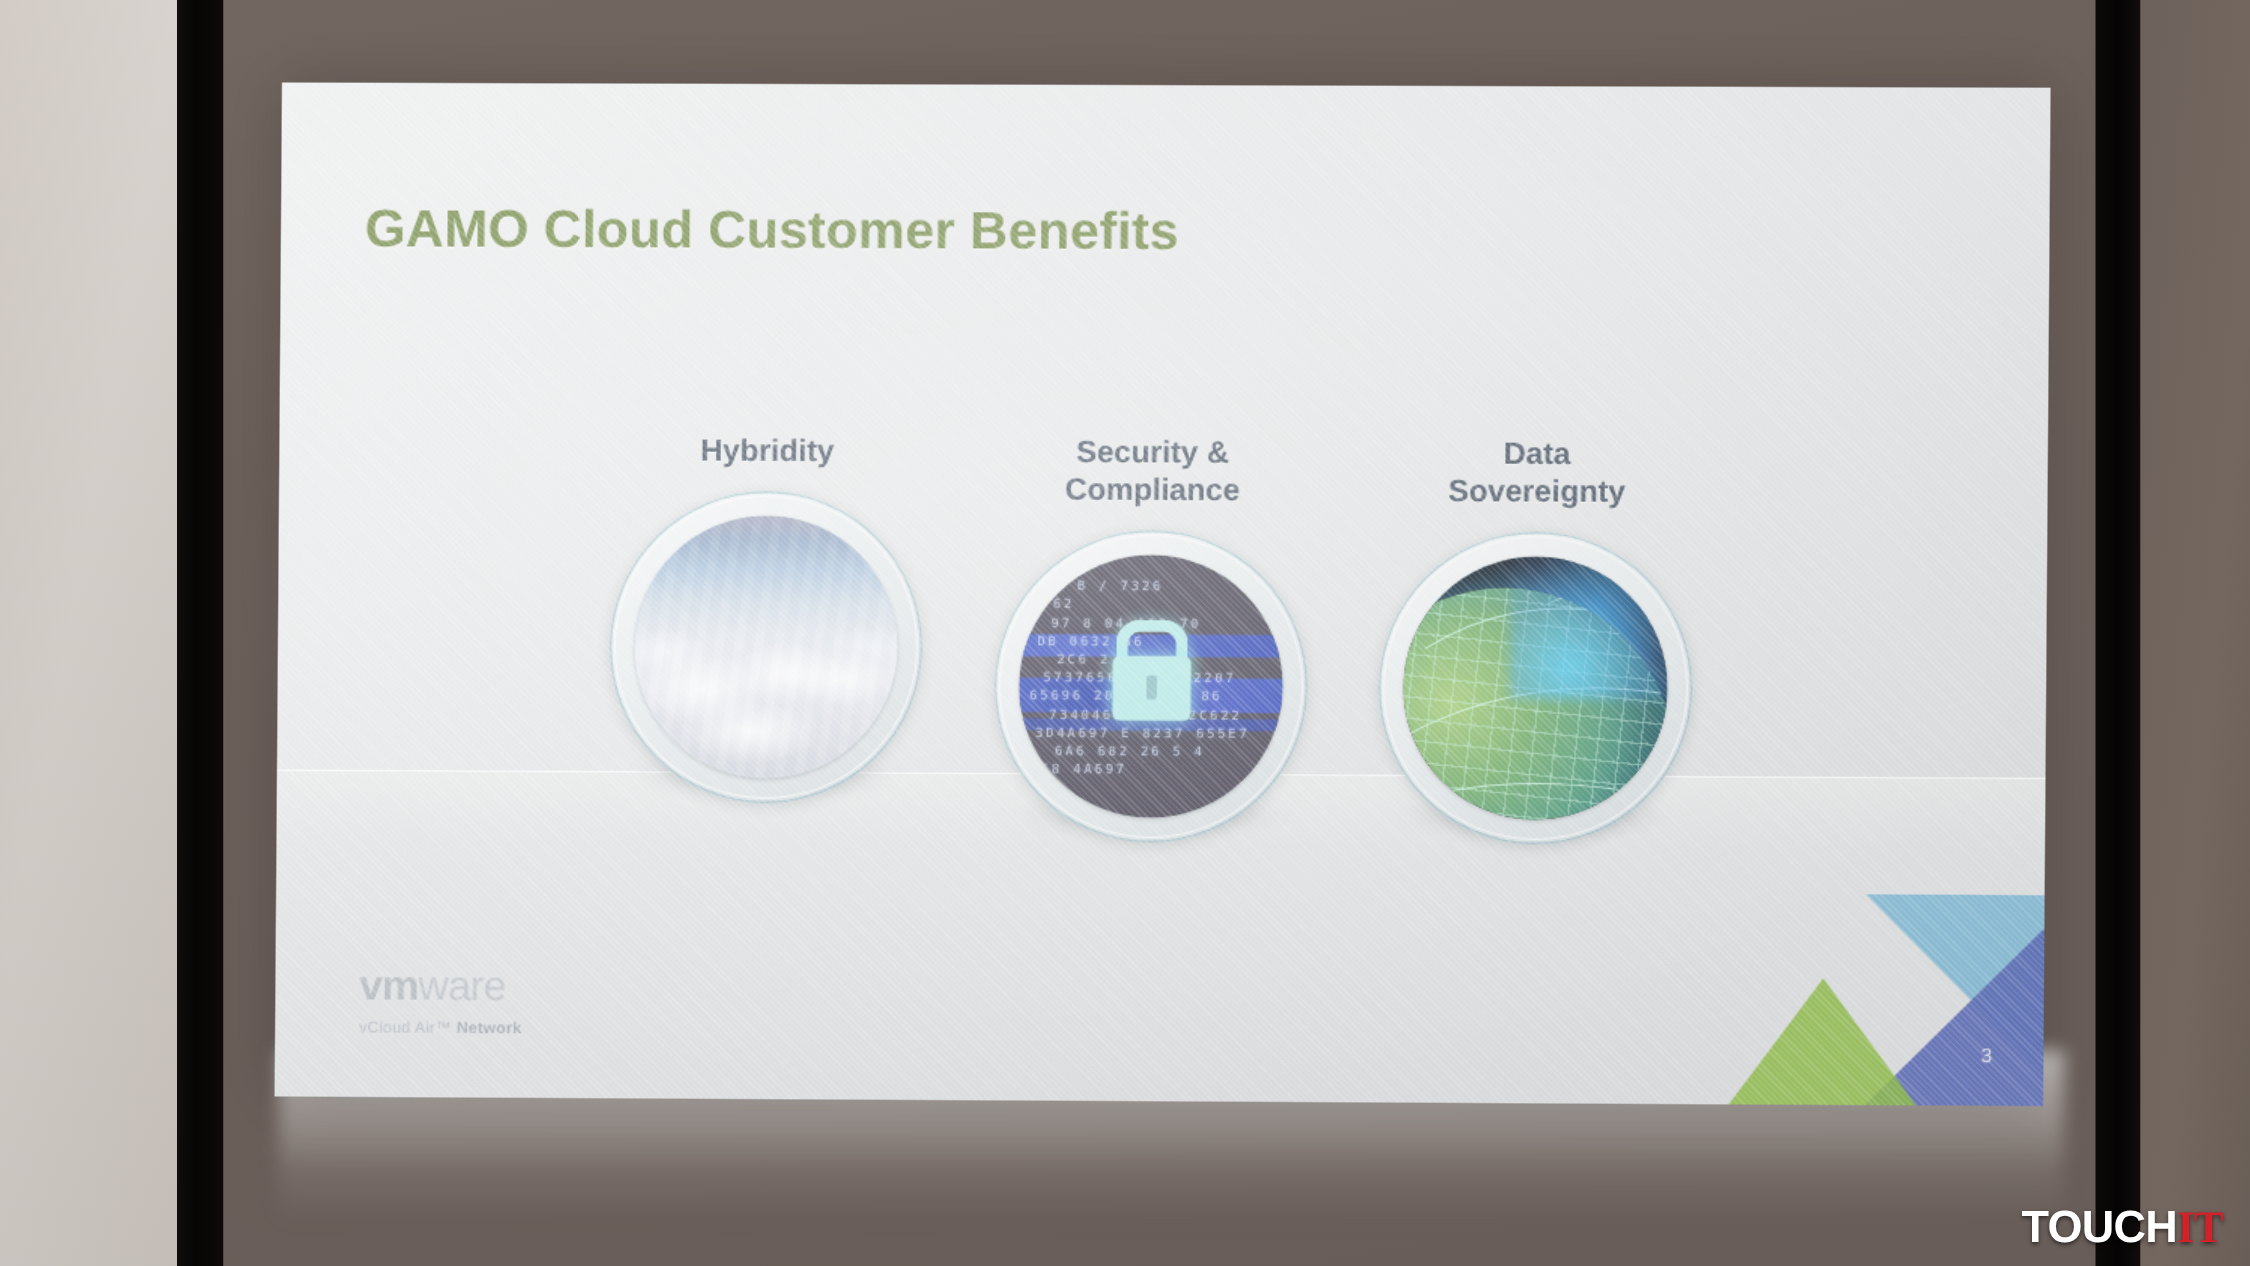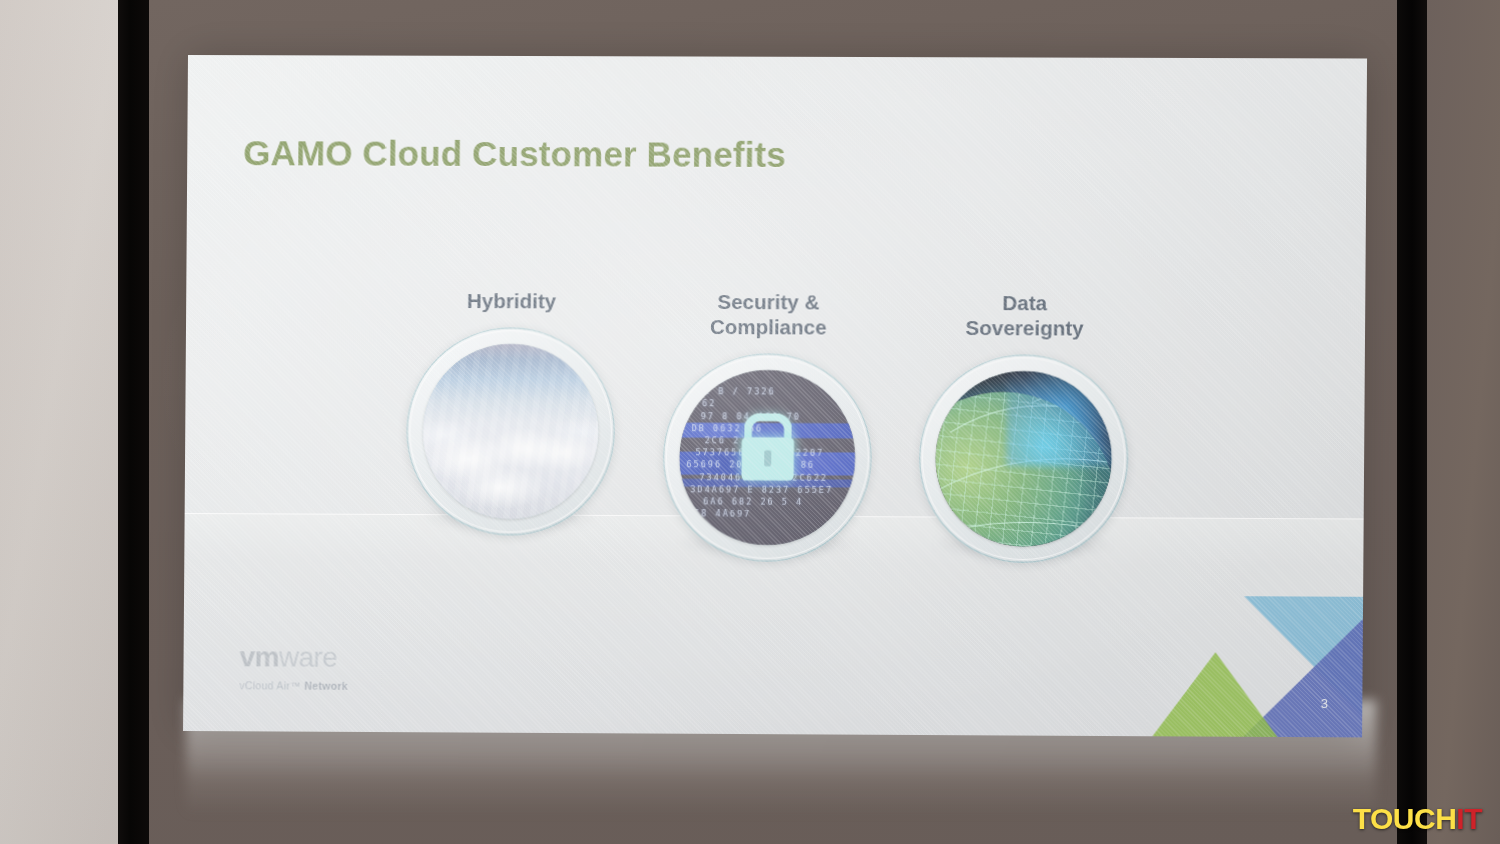--- a/index.html
+++ b/index.html
@@ -146,22 +146,22 @@
   .tri-purple{position:absolute;right:0;bottom:0;width:0;height:0;
     border-left:118px solid transparent;border-bottom:118px solid #6272bb;opacity:.92;}
   .tri-green{position:absolute;right:84px;bottom:0;width:0;height:0;
     border-left:62px solid transparent;border-right:62px solid transparent;
     border-bottom:84px solid #93c04e;opacity:.86;}
   #page-number{position:absolute;right:34px;bottom:26px;font-size:13px;color:#e9ebef;font-weight:normal;}
 
   
   #watermark{position:absolute;right:18px;bottom:10px;font-size:30px;font-weight:bold;
     letter-spacing:-.5px;line-height:1;text-shadow:0 1px 3px rgba(0,0,0,.6);}
-  #watermark .t1{color:#fde047;}
-  #watermark .t2{color:#cf2229;}
+  #watermark .t1{color:#ffffff;}
+  #watermark .t2{color:#cf2229;font-family:Liberation Serif, serif;}
 </style>
 </head>
 <body>
 
 <div id="scene">
 
   <div class="wall-left"></div>
   <div class="pillar-left"></div>
   <div class="wall-mid"></div>
   <div class="pillar-right"></div>

